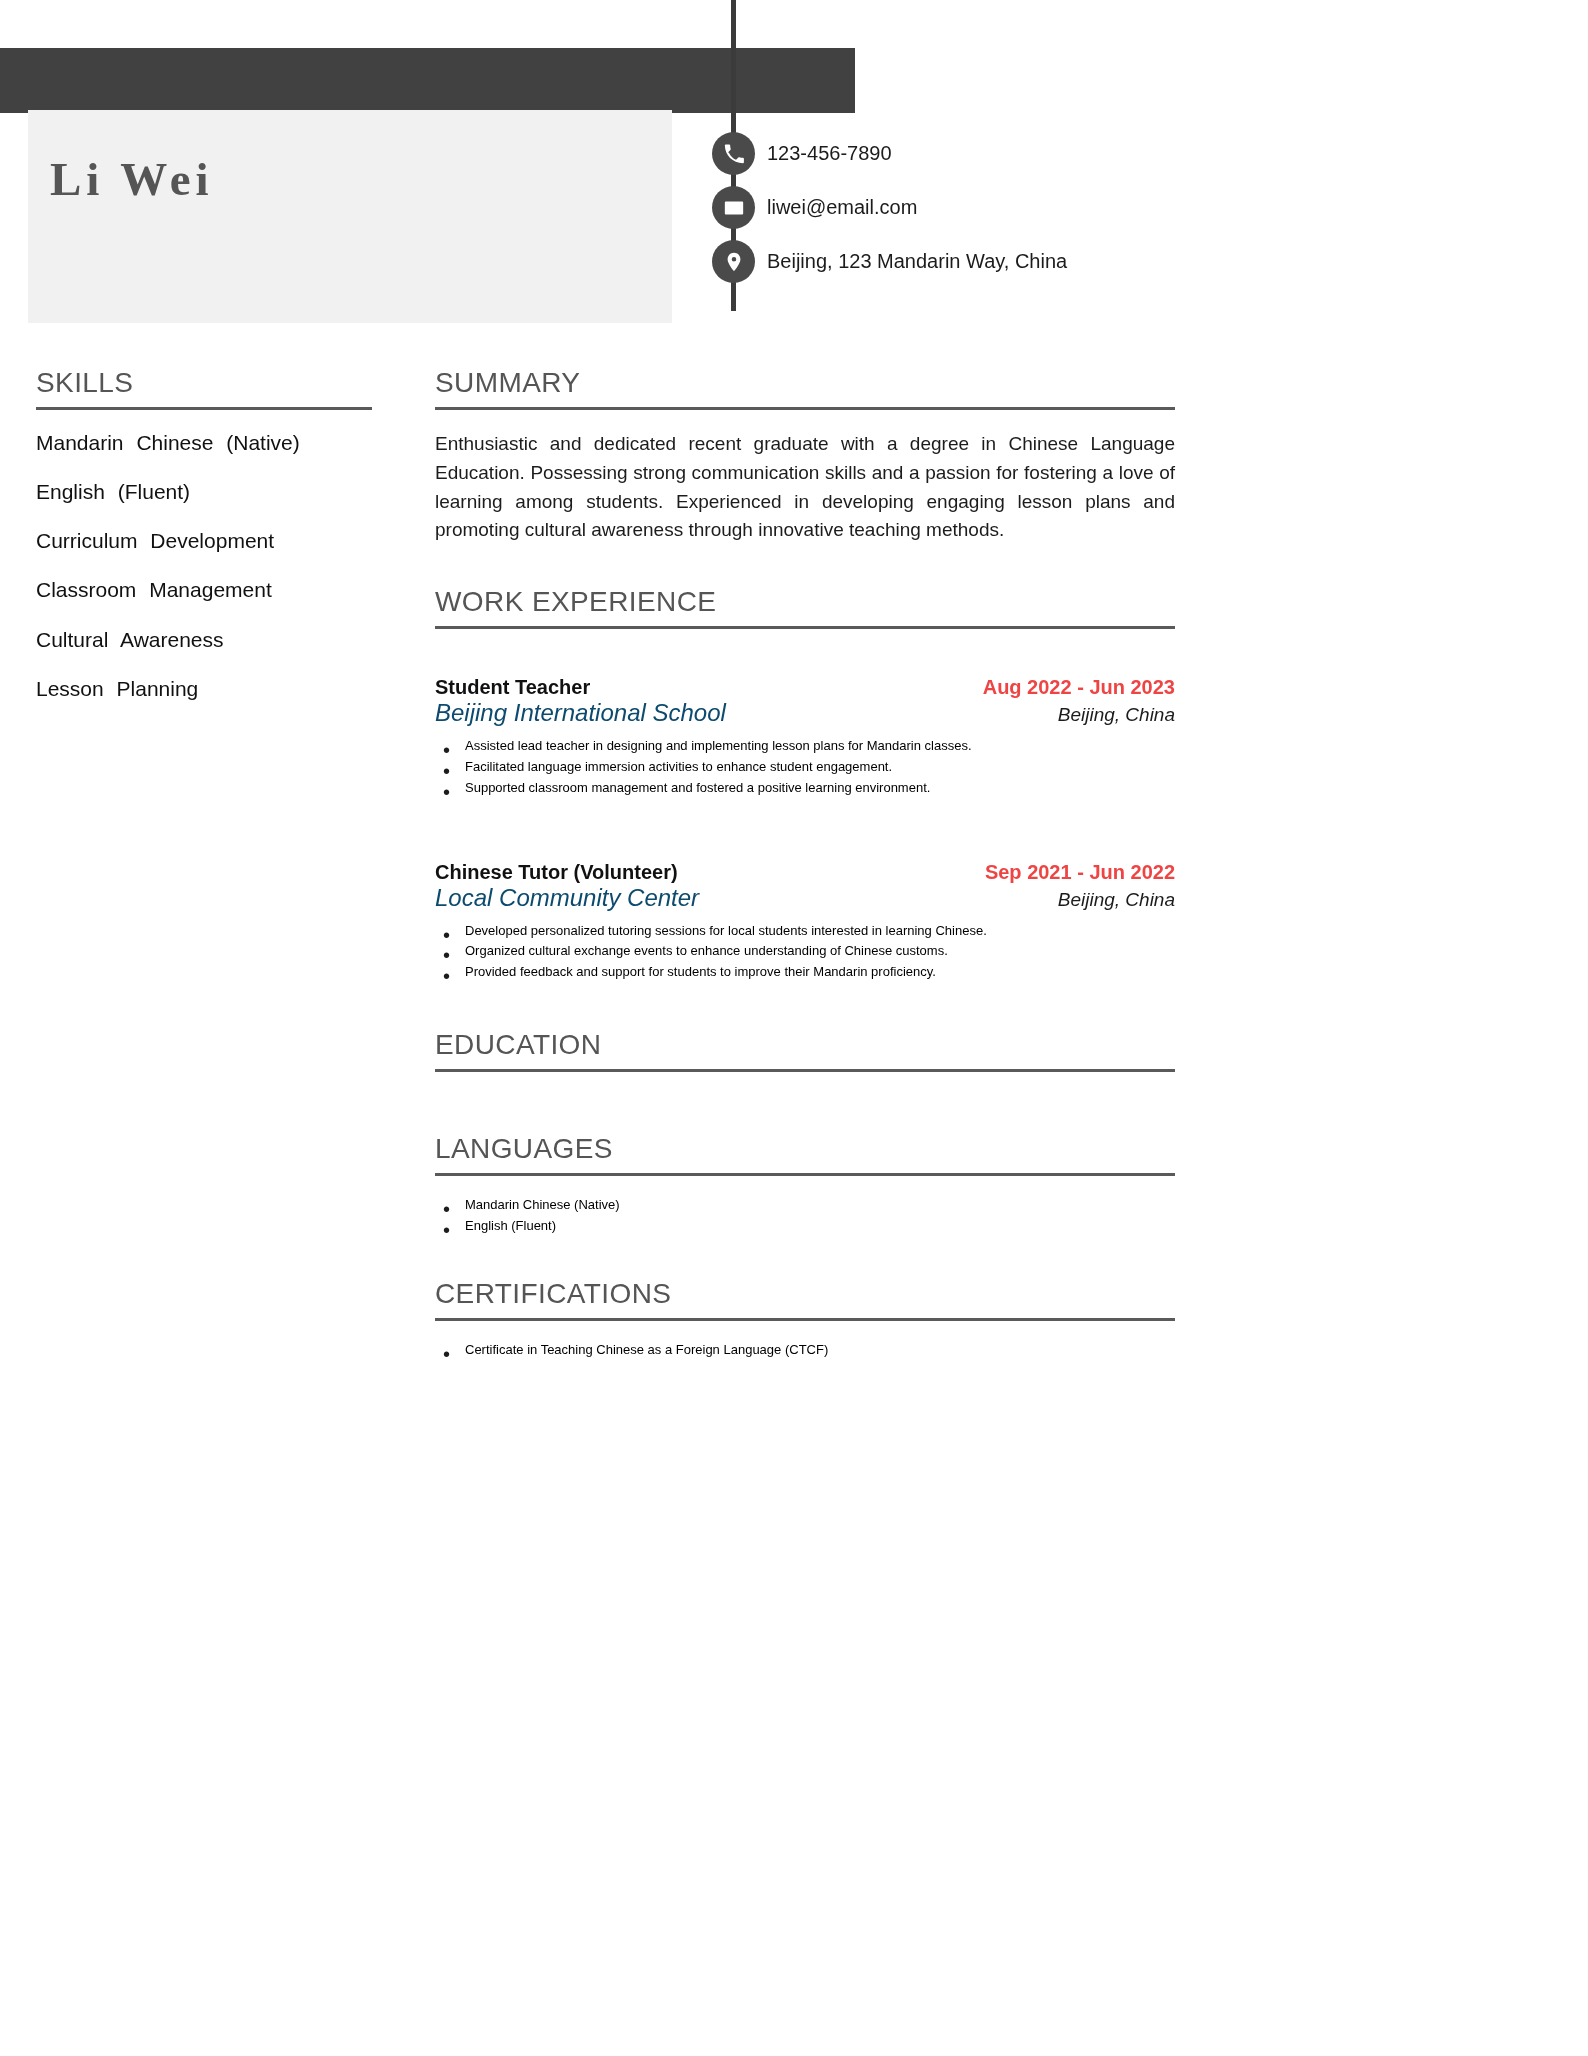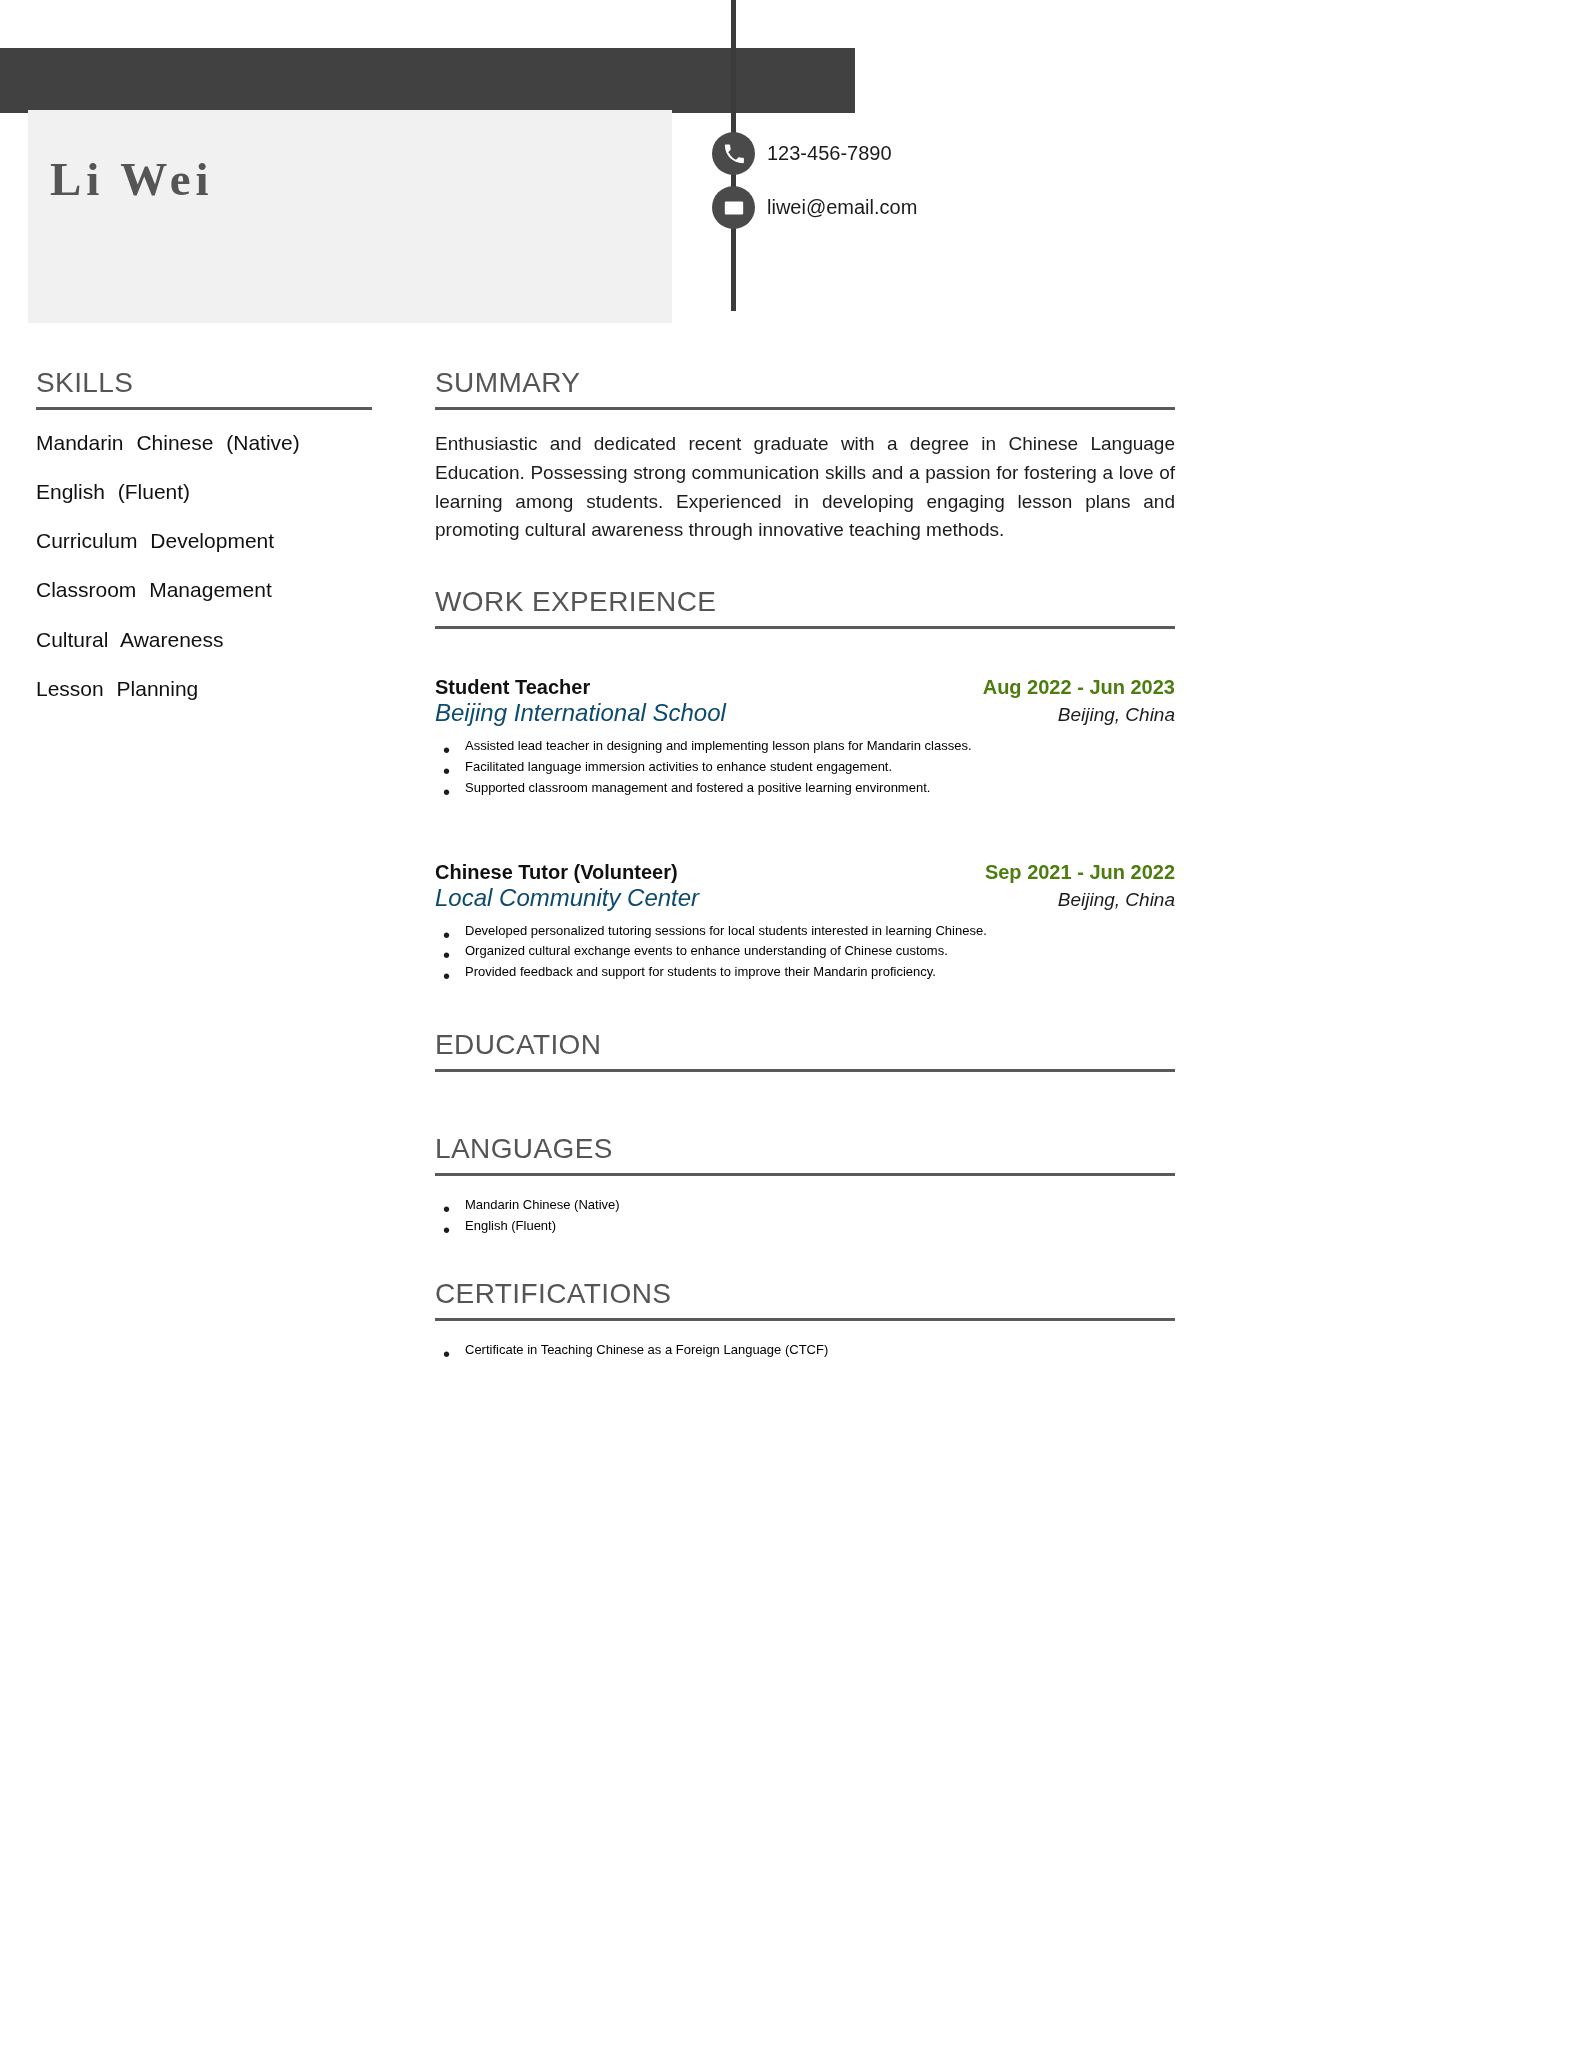--- a/index.html
+++ b/index.html
@@ -77,21 +77,21 @@
   }
 
   .para {
     font-size:19px; color:#1c1c1c;
     line-height:1.52; text-align:justify;
   }
 
   .entry { margin-bottom:6px; }
   .entry-row { display:flex; justify-content:space-between; align-items:baseline; }
   .entry-title { font-size:20px; font-weight:700; color:#111111;margin-top:27px; }
-  .entry-date  { font-size:20px; font-weight:700; color:#4d7c0f; white-space:nowrap;text-align:center; }
+  .entry-date  { font-size:20px; font-weight:700; color:#ef4444; white-space:nowrap;text-align:center; }
   .entry-sub   { font-size:24px; font-style:italic; color:#0c4a6e; }
   .entry-loc   { font-size:19px; font-style:italic; color:#1c1c1c; white-space:nowrap; }
 
   ul.bullets { list-style:none; margin:10px 0 0 0; padding:0; }
   ul.bullets li {
     position:relative;
     padding-left:30px;
     font-size:13px; color:#000000;
     line-height:1.45;
     margin-bottom:2px;
@@ -131,20 +131,28 @@
 
     <div class="contact-row">
       <span class="contact-icon">
         <svg viewBox="0 0 24 24">
             <path d="M3 5h18c.6 0 1 .4 1 1v12c0 .6-.4 1-1 1H3c-.6 0-1-.4-1-1V6c0-.6.4-1 1-1zm9 8L3.6 7H20.4L12 13z"></path>
           </svg>
       </span>
       <span class="contact-text">liwei@email.com</span>
     </div>
 
+    <div class="contact-row">
+      <span class="contact-icon">
+        <svg viewBox="0 0 24 24">
+            <path d="M12 2C8.1 2 5 5.1 5 9c0 5.2 7 13 7 13s7-7.8 7-13c0-3.9-3.1-7-7-7zm0 9.5A2.5 2.5 0 1 1 12 6.5a2.5 2.5 0 0 1 0 5z"></path>
+          </svg>
+      </span>
+      <span class="contact-text">Beijing, 123 Mandarin Way, China</span>
+    </div>
 
   </div>
 </div>
 
 <div class="body-wrap">
 
   <div class="col-left">
     <div class="sec-head">SKILLS</div>
     <div class="sec-rule"></div>
     <div>

